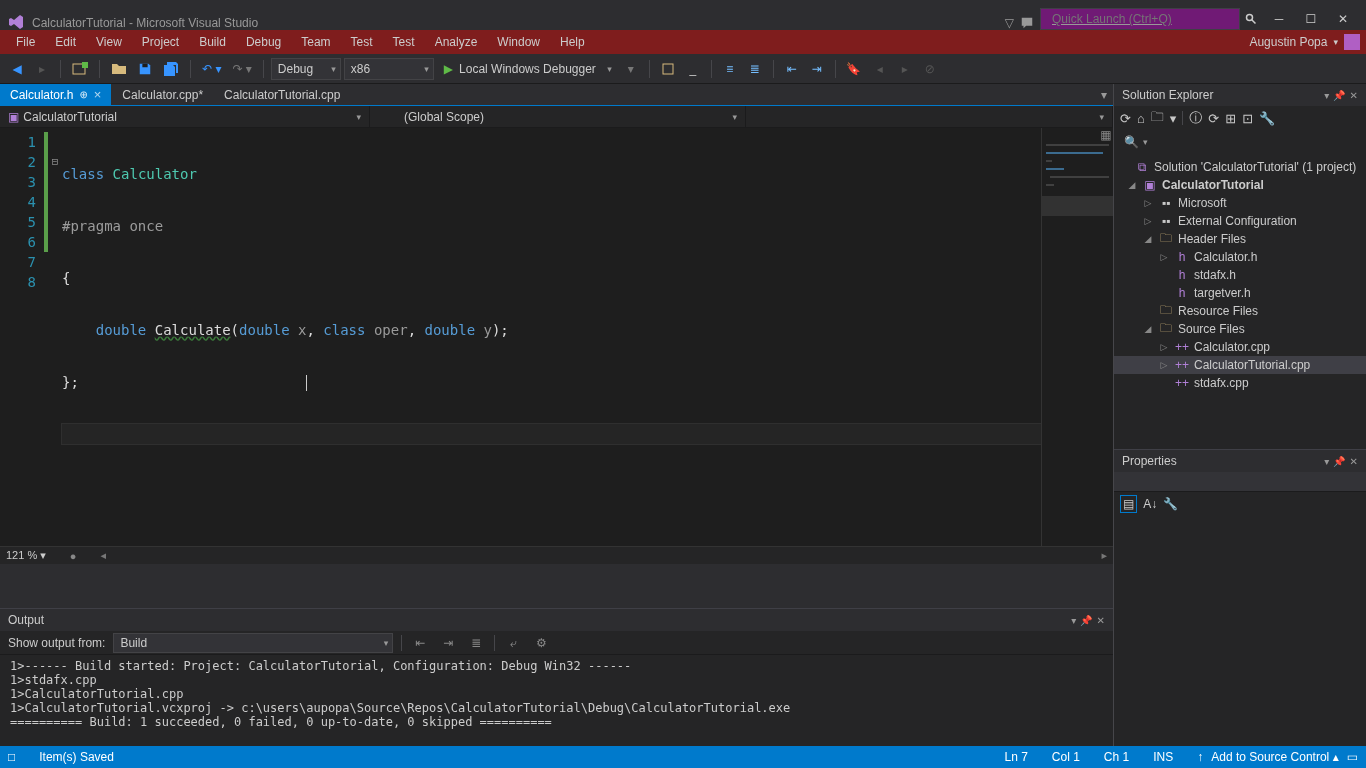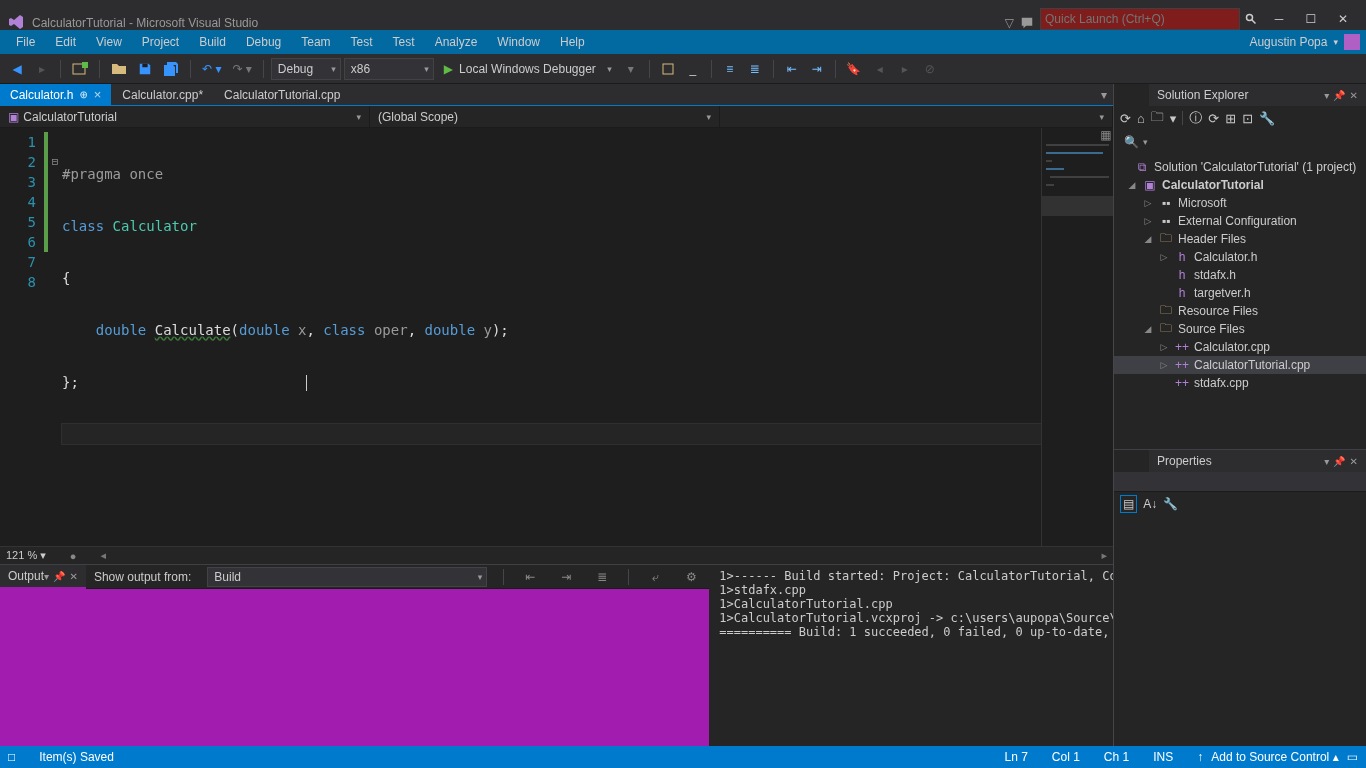--- a/index.html
+++ b/index.html
@@ -2,24 +2,24 @@
 <html><head>
 <meta charset="utf-8">
 <style>
   * { margin:0; padding:0; box-sizing:border-box; }
   html,body { width:1366px; height:768px; background:#2d2d30; color:#ccc; font-family:'Segoe UI',sans-serif; font-size:12px; overflow:hidden; }
   .titlebar { height:30px; background:#2d2d30; display:flex; align-items:flex-end; padding:0 8px; color:#999; }
   .titlebar .vs-icon { width:16px; height:16px; margin-right:8px; }
   .titlebar .title { flex:0 0 auto; font-size:12px; }
   .titlebar .spacer { flex:1; }
   .titlebar .ql-icon { color:#999; margin-right:6px; }
-  .titlebar input.ql { background:#7f1d1d; border:1px solid #3f3f46; color:#999; height:22px; width:200px; padding:0 6px 0 4px; font-size:12px; }
+  .titlebar input.ql { background:#701a75; border:1px solid #3f3f46; color:#999; height:22px; width:200px; padding:0 6px 0 11px; font-size:12px;text-decoration:underline; }
   .titlebar .search-btn { width:22px; height:22px; display:flex; align-items:center; justify-content:center; color:#ccc; }
   .titlebar .winbtn { width:30px; height:22px; display:flex; align-items:center; justify-content:center; color:#ccc; margin-left:2px; }
-  .menubar { height:24px; background:#0369a1; display:flex; align-items:center; padding:0 6px; }
+  .menubar { height:24px; background:#7f1d1d; display:flex; align-items:center; padding:0 6px; }
   .menubar .mitem { padding:3px 10px; color:#ccc; font-size:12px; }
   .menubar .right { margin-left:auto; display:flex; align-items:center; gap:6px; color:#ccc; }
   .user-badge { width:16px; height:16px; background:#b05fc4; display:inline-block; }
   .toolbar { height:30px; background:#2d2d30; border-bottom:1px solid #1b1b1c; display:flex; align-items:center; padding:0 6px; gap:3px; }
   .tb-btn { height:22px; min-width:22px; padding:0 4px; display:flex; align-items:center; justify-content:center; color:#ccc; }
   .tb-sep { width:1px; height:18px; background:#46464a; margin:0 4px; }
   .tb-drop { height:22px; background:#333337; border:1px solid #434346; padding:0 18px 0 6px; display:flex; align-items:center; color:#ccc; position:relative; font-size:12px; min-width:70px; }
   .tb-drop::after { content:"▾"; position:absolute; right:4px; font-size:9px; color:#999; }
   .play-btn { height:22px; background:transparent; display:flex; align-items:center; padding:0 20px 0 6px; color:#ccc; position:relative; border:1px solid transparent; }
   .play-btn .tri { color:#5fba47; margin-right:6px; }
@@ -52,30 +52,30 @@
   .dir { color:#9b9b9b; }
   .type { color:#4ec9b0; }
   .param { color:#9a9a9a; }
   .func { color:#dcdcdc; text-decoration-line:underline; text-decoration-style:wavy; text-decoration-color:#3a7a3a; }
   .cursor { display:inline-block; width:1px; height:16px; background:#ccc; vertical-align:middle; }
   .minimap { width:72px; background:#1e1e1e; border-left:1px solid #333; position:relative; }
   .minimap .sel { position:absolute; left:0; right:0; height:20px; background:rgba(80,80,80,.4); }
   .minimap .splith { position:absolute; top:0; right:0; width:14px; height:14px; color:#888; font-size:12px; text-align:center; }
   .zoombar { height:18px; background:#252526; display:flex; align-items:center; padding:0 6px; font-size:11px; color:#ccc; border-top:1px solid #333; gap:24px;}
   .zoombar .arrows { display:flex; gap:2px; color:#777; }
-  .output-panel { display:flex; flex-direction:row; border-top:1px solid #3f3f46; background:#a21caf;}
+  .output-panel { display:flex; flex-direction:column; border-top:1px solid #3f3f46; background:#a21caf;margin-top:44px;}
   .panel-title { height:22px; display:flex; align-items:center; padding:0 8px; color:#ccc; font-size:12px; background:#2d2d30; }
   .panel-title .ctrls { margin-left:auto; display:flex; gap:4px; color:#999; font-size:10px; }
-  .output-tb { height:24px; display:flex; align-items:center; padding:0 8px; gap:16px; background:#252526; border-bottom:1px solid #1b1b1c;}
+  .output-tb { height:24px; display:flex; align-items:center; padding:0 8px; gap:8px; background:#252526; border-bottom:1px solid #1b1b1c;}
   .output-tb .drop { height:20px; min-width:280px; background:#333337; border:1px solid #434346; position:relative; padding:0 18px 0 6px; display:flex; align-items:center; color:#ccc; font-size:12px;}
   .output-tb .drop::after { content:"▾"; position:absolute; right:4px; font-size:9px; color:#999; }
   .output-tb .obtn { width:20px; height:20px; display:flex; align-items:center; justify-content:center; color:#888; }
   .output-text { flex:1; font-family:Consolas,monospace; font-size:12px; color:#ccc; padding:4px 10px; background:#252526; white-space:pre; overflow:hidden;}
   .right-col { width:252px; display:flex; flex-direction:column; background:#252526;}
-  .right-col .panel-title { background:#2d2d30;margin-left:35px; }
+  .right-col .panel-title { background:#2d2d30; }
   .se-tb { height:24px; display:flex; align-items:center; padding:0 6px; gap:6px; }
   .se-tb span { color:#c8c8c8; font-size:13px; }
   .se-search { height:24px; padding:0 6px; display:flex; align-items:center; }
   .se-search input { flex:1; height:20px; background:#333337; border:1px solid #434346; color:#999; padding:0 6px; font-size:12px;}
   .tree { flex:1; overflow:auto; font-size:12px; color:#ccc; padding:4px 0;}
   .tree .node { display:flex; align-items:center; height:18px; padding-right:4px; gap:4px; white-space:nowrap;}
   .tree .node.sel { background:#3f3f46; }
   .tree .exp { width:12px; text-align:center; color:#888; font-size:9px;}
   .tree .icon { width:16px; text-align:center; }
   .tree .i-sln { color:#b180d7; }
@@ -217,21 +217,21 @@
       </div>
       <span class="dd">▾</span>
     </div>
 
     <div class="navbar">
       <div class="cell" style="flex:0 0 370px;">
         <span class="proj-icon">▣</span>
         <span>CalculatorTutorial</span>
           <span class="dd">▾</span>
       </div>
-      <div class="cell" style="flex:0 0 350px;">
+      <div class="cell" style="flex:0 0 350px;margin-left:26px;">
         <span>(Global Scope)</span>
           <span class="dd">▾</span>
       </div>
       <div class="cell">
           <span class="dd">▾</span>
         </div>
     </div>
 
     <div class="editor-wrap" style="height:418px;flex:0 0 418px;">
       <div class="editor-body">
@@ -259,22 +259,22 @@
           <div></div>
             <div>⊟</div>
             <div></div>
             <div></div>
             <div></div>
             <div></div>
             <div></div>
             <div></div>
         </div>
         <div class="code">
+          <div class="line"><span class="kw">class</span> <span class="type">Calculator</span></div>
           <div class="line"><span class="dir">#pragma once</span></div>
-          <div class="line"><span class="kw">class</span> <span class="type">Calculator</span></div>
           <div class="line"><span>{</span></div>
           <div class="line">    <span class="kw">double</span> <span class="func">Calculate</span><span>(</span><span class="kw">double</span><span class="param"> x</span><span>, </span><span class="kw">class</span><span class="param"> oper</span><span>, </span><span class="kw">double</span><span class="param"> y</span><span>);</span></div>
           <div class="line"><span>};</span>                           <span class="cursor"></span></div>
           <div class="line curline"> </div>
           <div class="line"> </div>
         </div>
       </div>
       <div class="minimap">
         <div class="splith">▦</div>
         <div style="position:absolute;top:16px;left:4px;right:4px;height:2px;background:#404040;"></div>

